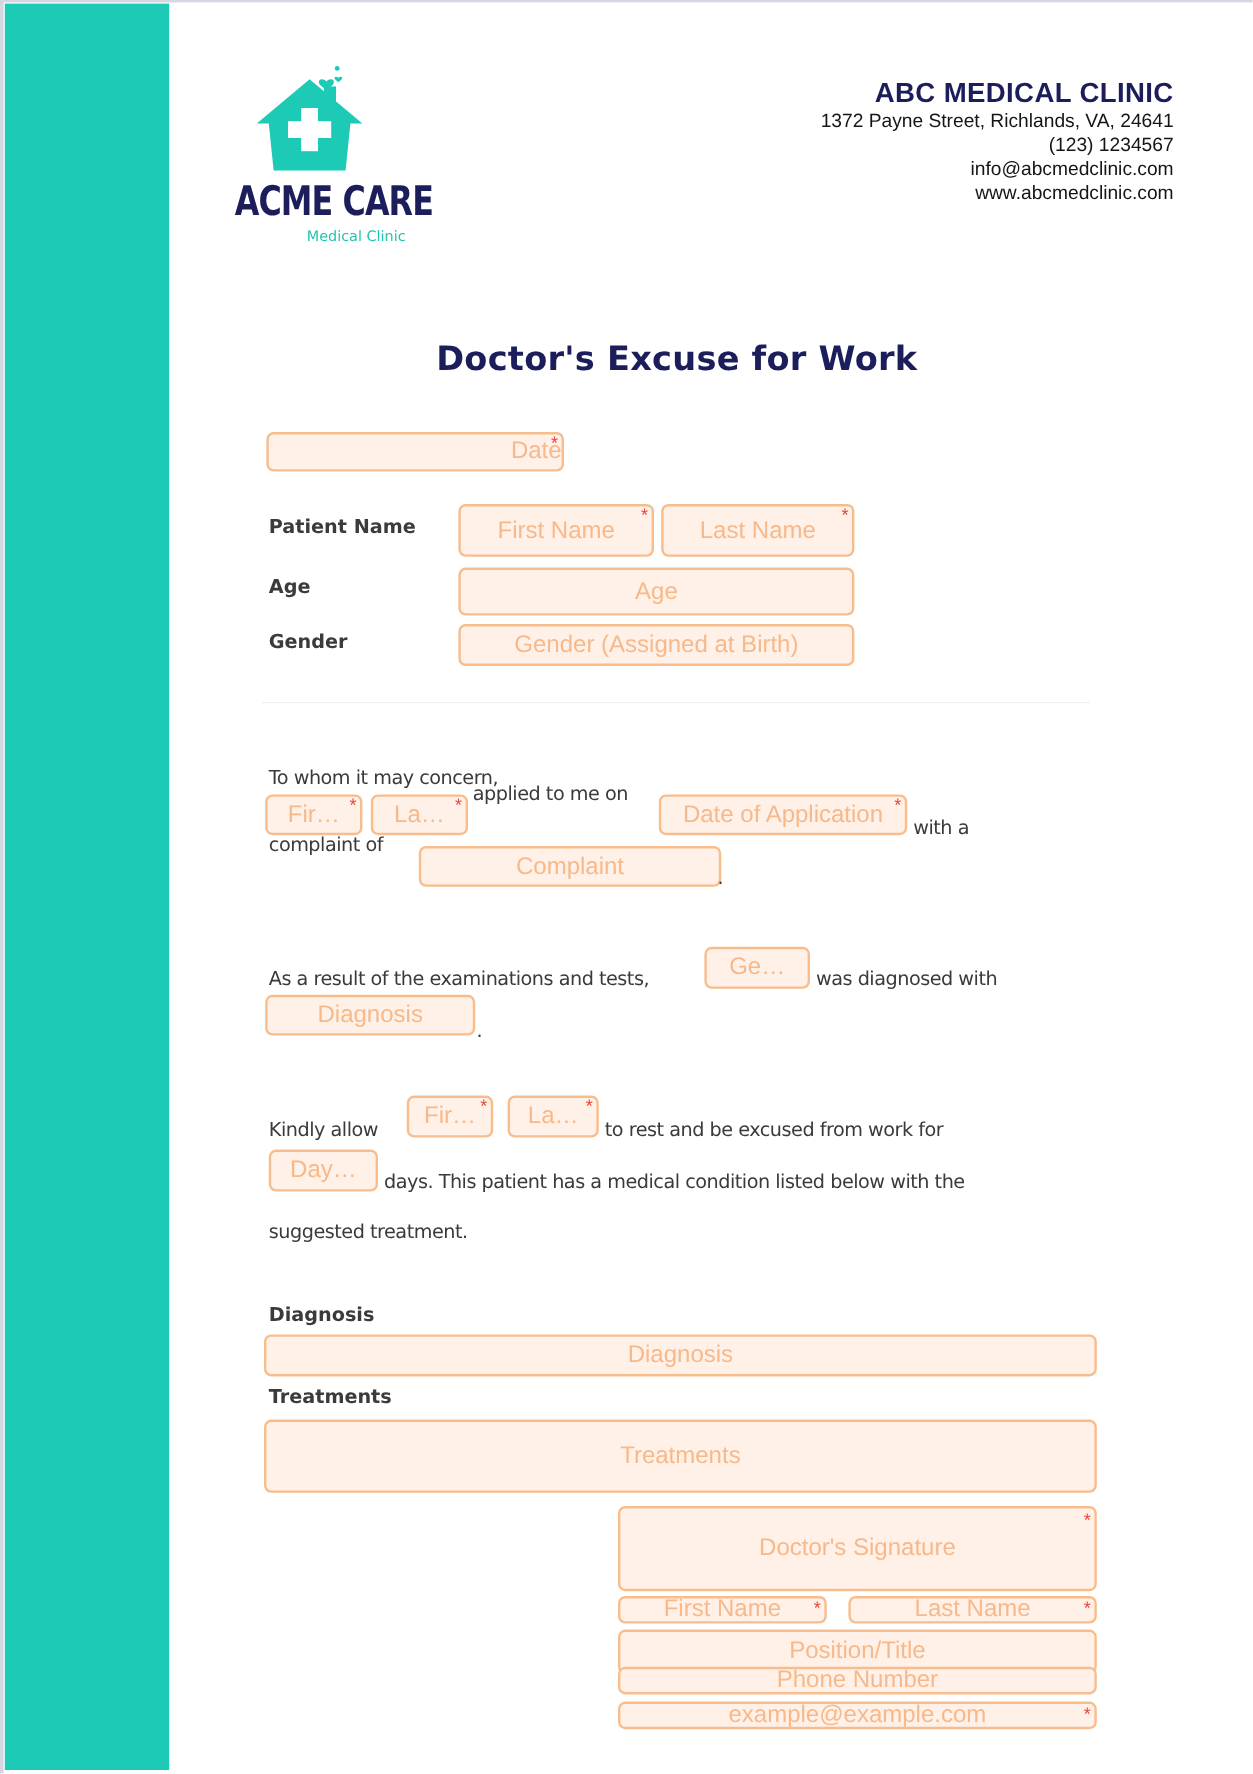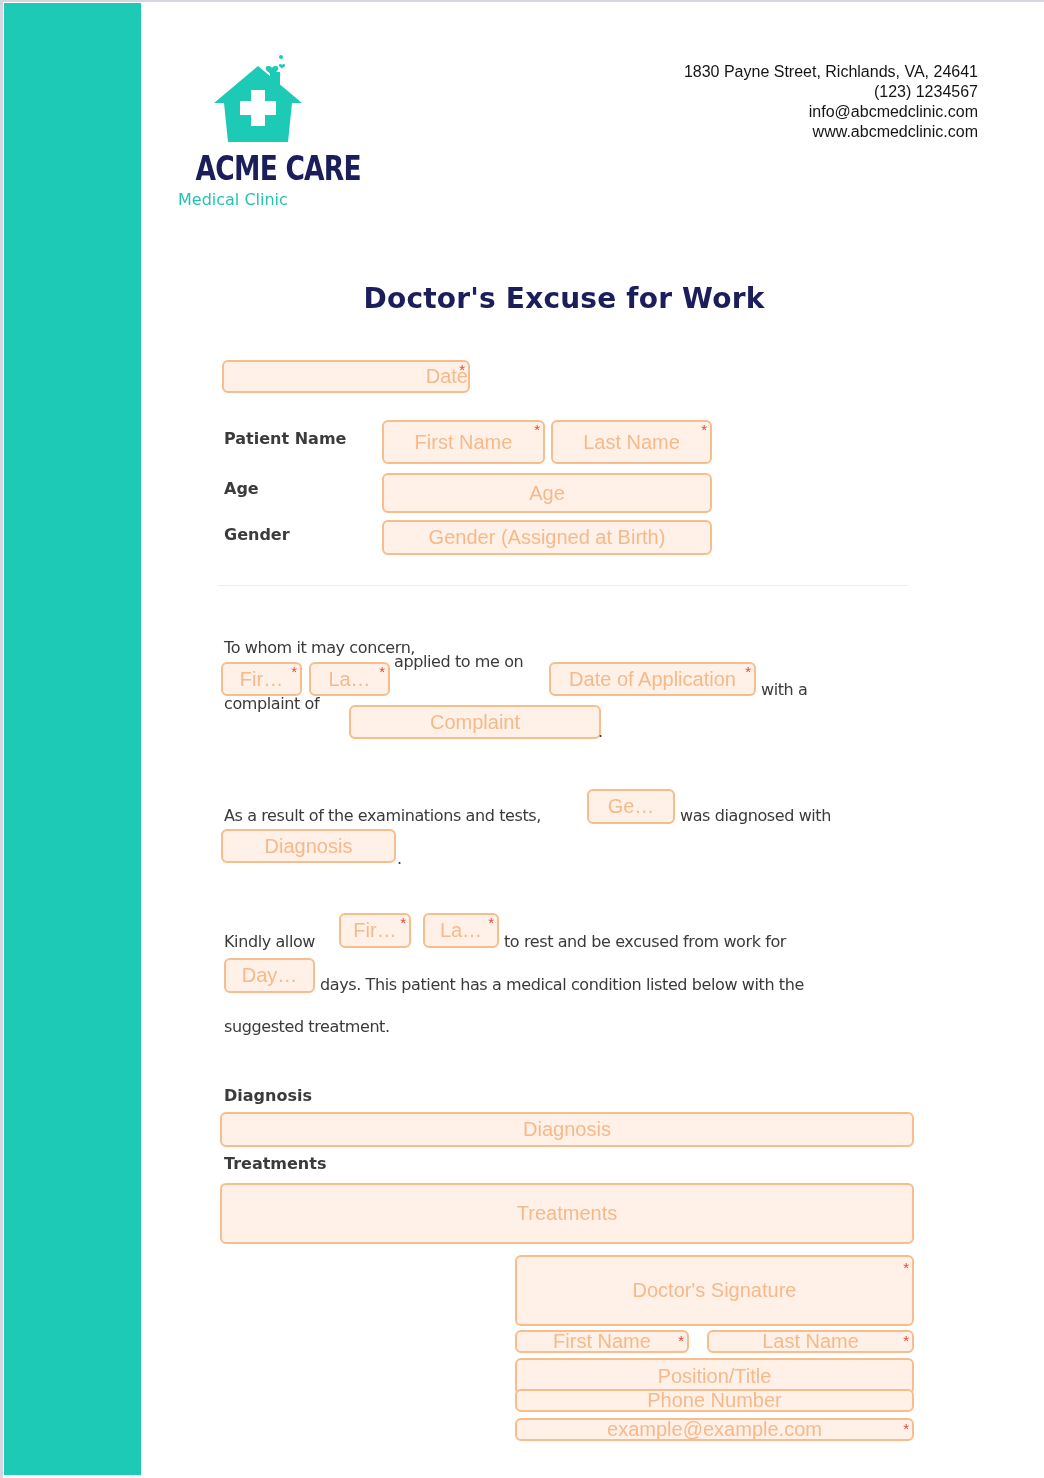--- a/index.html
+++ b/index.html
@@ -2,21 +2,21 @@
 <html><head>
 <meta charset="utf-8">
 <style>
   * { box-sizing: border-box; margin: 0; padding: 0; }
   html, body { width: 1044px; height: 1478px; background: #ffffff; overflow: hidden; }
   body { position: relative; font-family: "Liberation Sans", sans-serif; }
   .frame { position: absolute; left: 0; top: 0; width: 1044px; height: 1478px; border-top: 2px solid #d4d6e2; border-left: 3px solid #d4d6e2; }
   .side-band { position: absolute; left: 4px; top: 3px; width: 137px; height: 1472px; background: #1dcab6; }
   .logo { position: absolute; left: 178px; top: 52px; width: 160px; height: 165px; }
   .logo-name { position: absolute; left: 0; top: 96px; width: 160px; text-align: center; font-family: "DejaVu Sans", sans-serif; font-weight: bold; font-size: 34px; letter-spacing: -1px; color: #1b1e5a; transform: scaleX(0.78); transform-origin: center; white-space: nowrap; }
-  .logo-sub { position: absolute; left: 0; top: 138px; width: 160px; text-align: left; font-family: "DejaVu Sans", sans-serif; font-size: 16px; color: #25c3b0; }
+  .logo-sub { position: absolute; left: 0; top: 138px; width: 160px; text-align: right; font-family: "DejaVu Sans", sans-serif; font-size: 12px; color: #25c3b0; }
   .clinic { position: absolute; right: 66px; top: 62px; text-align: right; color: #111; }
   .clinic .cname { font-family: "Liberation Sans", sans-serif; font-weight: bold; font-size: 23px; color: #1b1e5a; letter-spacing: 0.3px; line-height: 30px; }
   .clinic .cline { font-size: 16px; line-height: 20px; color: #151515; }
   .title { position: absolute; left: 0; width: 1044px; top: 282px; padding-left: 84px; text-align: center; font-family: "DejaVu Sans", sans-serif; font-weight: bold; font-size: 28px; color: #1b1e5a; letter-spacing: 0.2px; }
   .field { position: absolute; background: #fff1e8; border: 2px solid #f7bd8c; border-radius: 6px; color: #f7b98a; font-family: "Liberation Sans", sans-serif; font-size: 20px; text-align: center; display: flex; align-items: center; justify-content: center; white-space: nowrap; overflow: hidden; }
   .field .req { position: absolute; right: 3px; top: 0px; color: #e8473c; font-size: 15px; line-height: 15px; }
   .label { position: absolute; font-family: "DejaVu Sans", sans-serif; font-weight: bold; font-size: 16px; color: #3b3b3b; }
   .text { position: absolute; font-family: "DejaVu Sans", sans-serif; font-size: 16px; color: #3a3a3a; letter-spacing: -0.4px; white-space: nowrap; }
   .divider { position: absolute; left: 218px; top: 585px; width: 690px; height: 1px; background: #eeeeee; }
 </style>
@@ -34,21 +34,22 @@
     <rect x="62" y="49" width="36" height="14" fill="#ffffff"></rect>
     <path d="M94 16 c-3 -4 -9 -1 -5 3 l5 4 l5 -4 c4 -4 -2 -7 -5 -3z" fill="#1dcab6"></path>
     <circle cx="103" cy="5" r="2" fill="#1dcab6"></circle>
     <path d="M104 13 c-1.5 -2 -4.5 -0.5 -2.5 1.5 l2.5 2 l2.5 -2 c2 -2 -1 -3.5 -2.5 -1.5z" fill="#1dcab6"></path>
   </svg>
   <div class="logo-name">ACME CARE</div>
   <div class="logo-sub">Medical Clinic</div>
 </div>
 
 <div class="clinic">
-  <div class="cline">1830 Payne Street, Richlands, VA, 24641</div>
+  <div class="cname">ABC MEDICAL CLINIC</div>
+  <div class="cline">1372 Payne Street, Richlands, VA, 24641</div>
   <div class="cline">(123) 1234567</div>
   <div class="cline">info@abcmedclinic.com</div>
   <div class="cline">www.abcmedclinic.com</div>
 </div>
 
 <div class="title">Doctor's Excuse for Work</div>
 
 <div class="field" style="left:222px;top:360px;width:248px;height:33px;justify-content:flex-end;">
   <span>Date</span>
   <span class="req">*</span>

